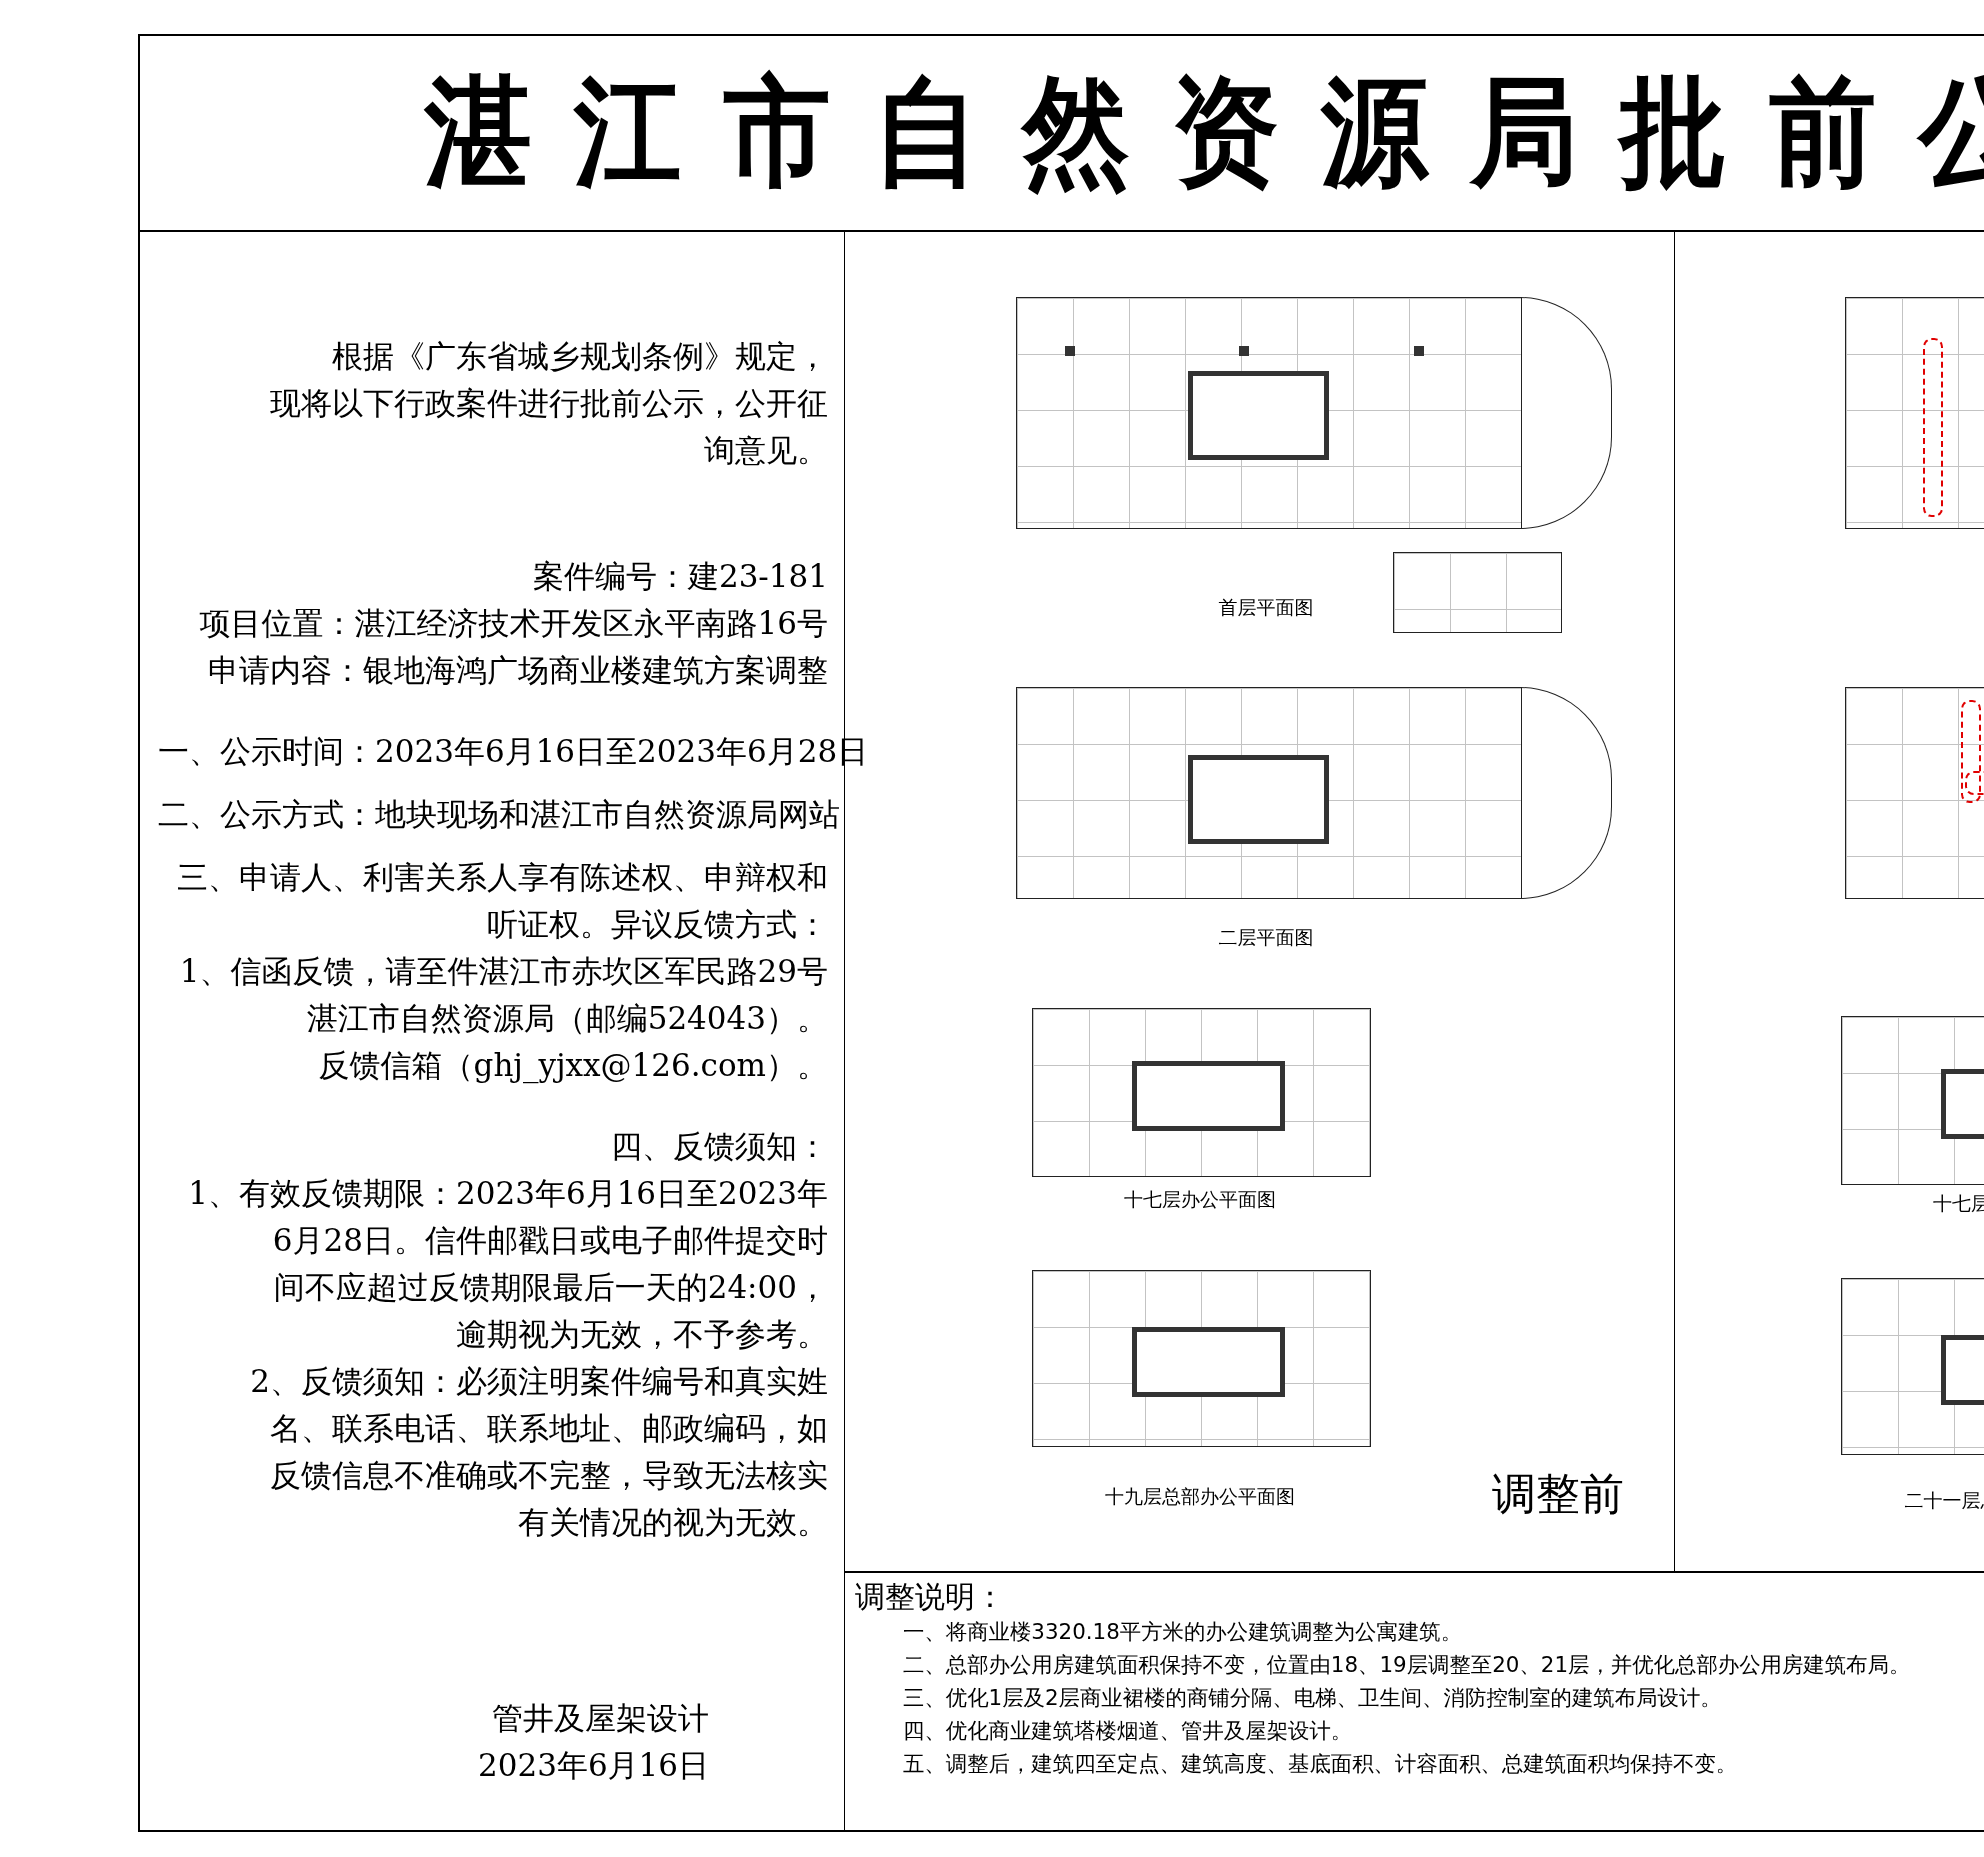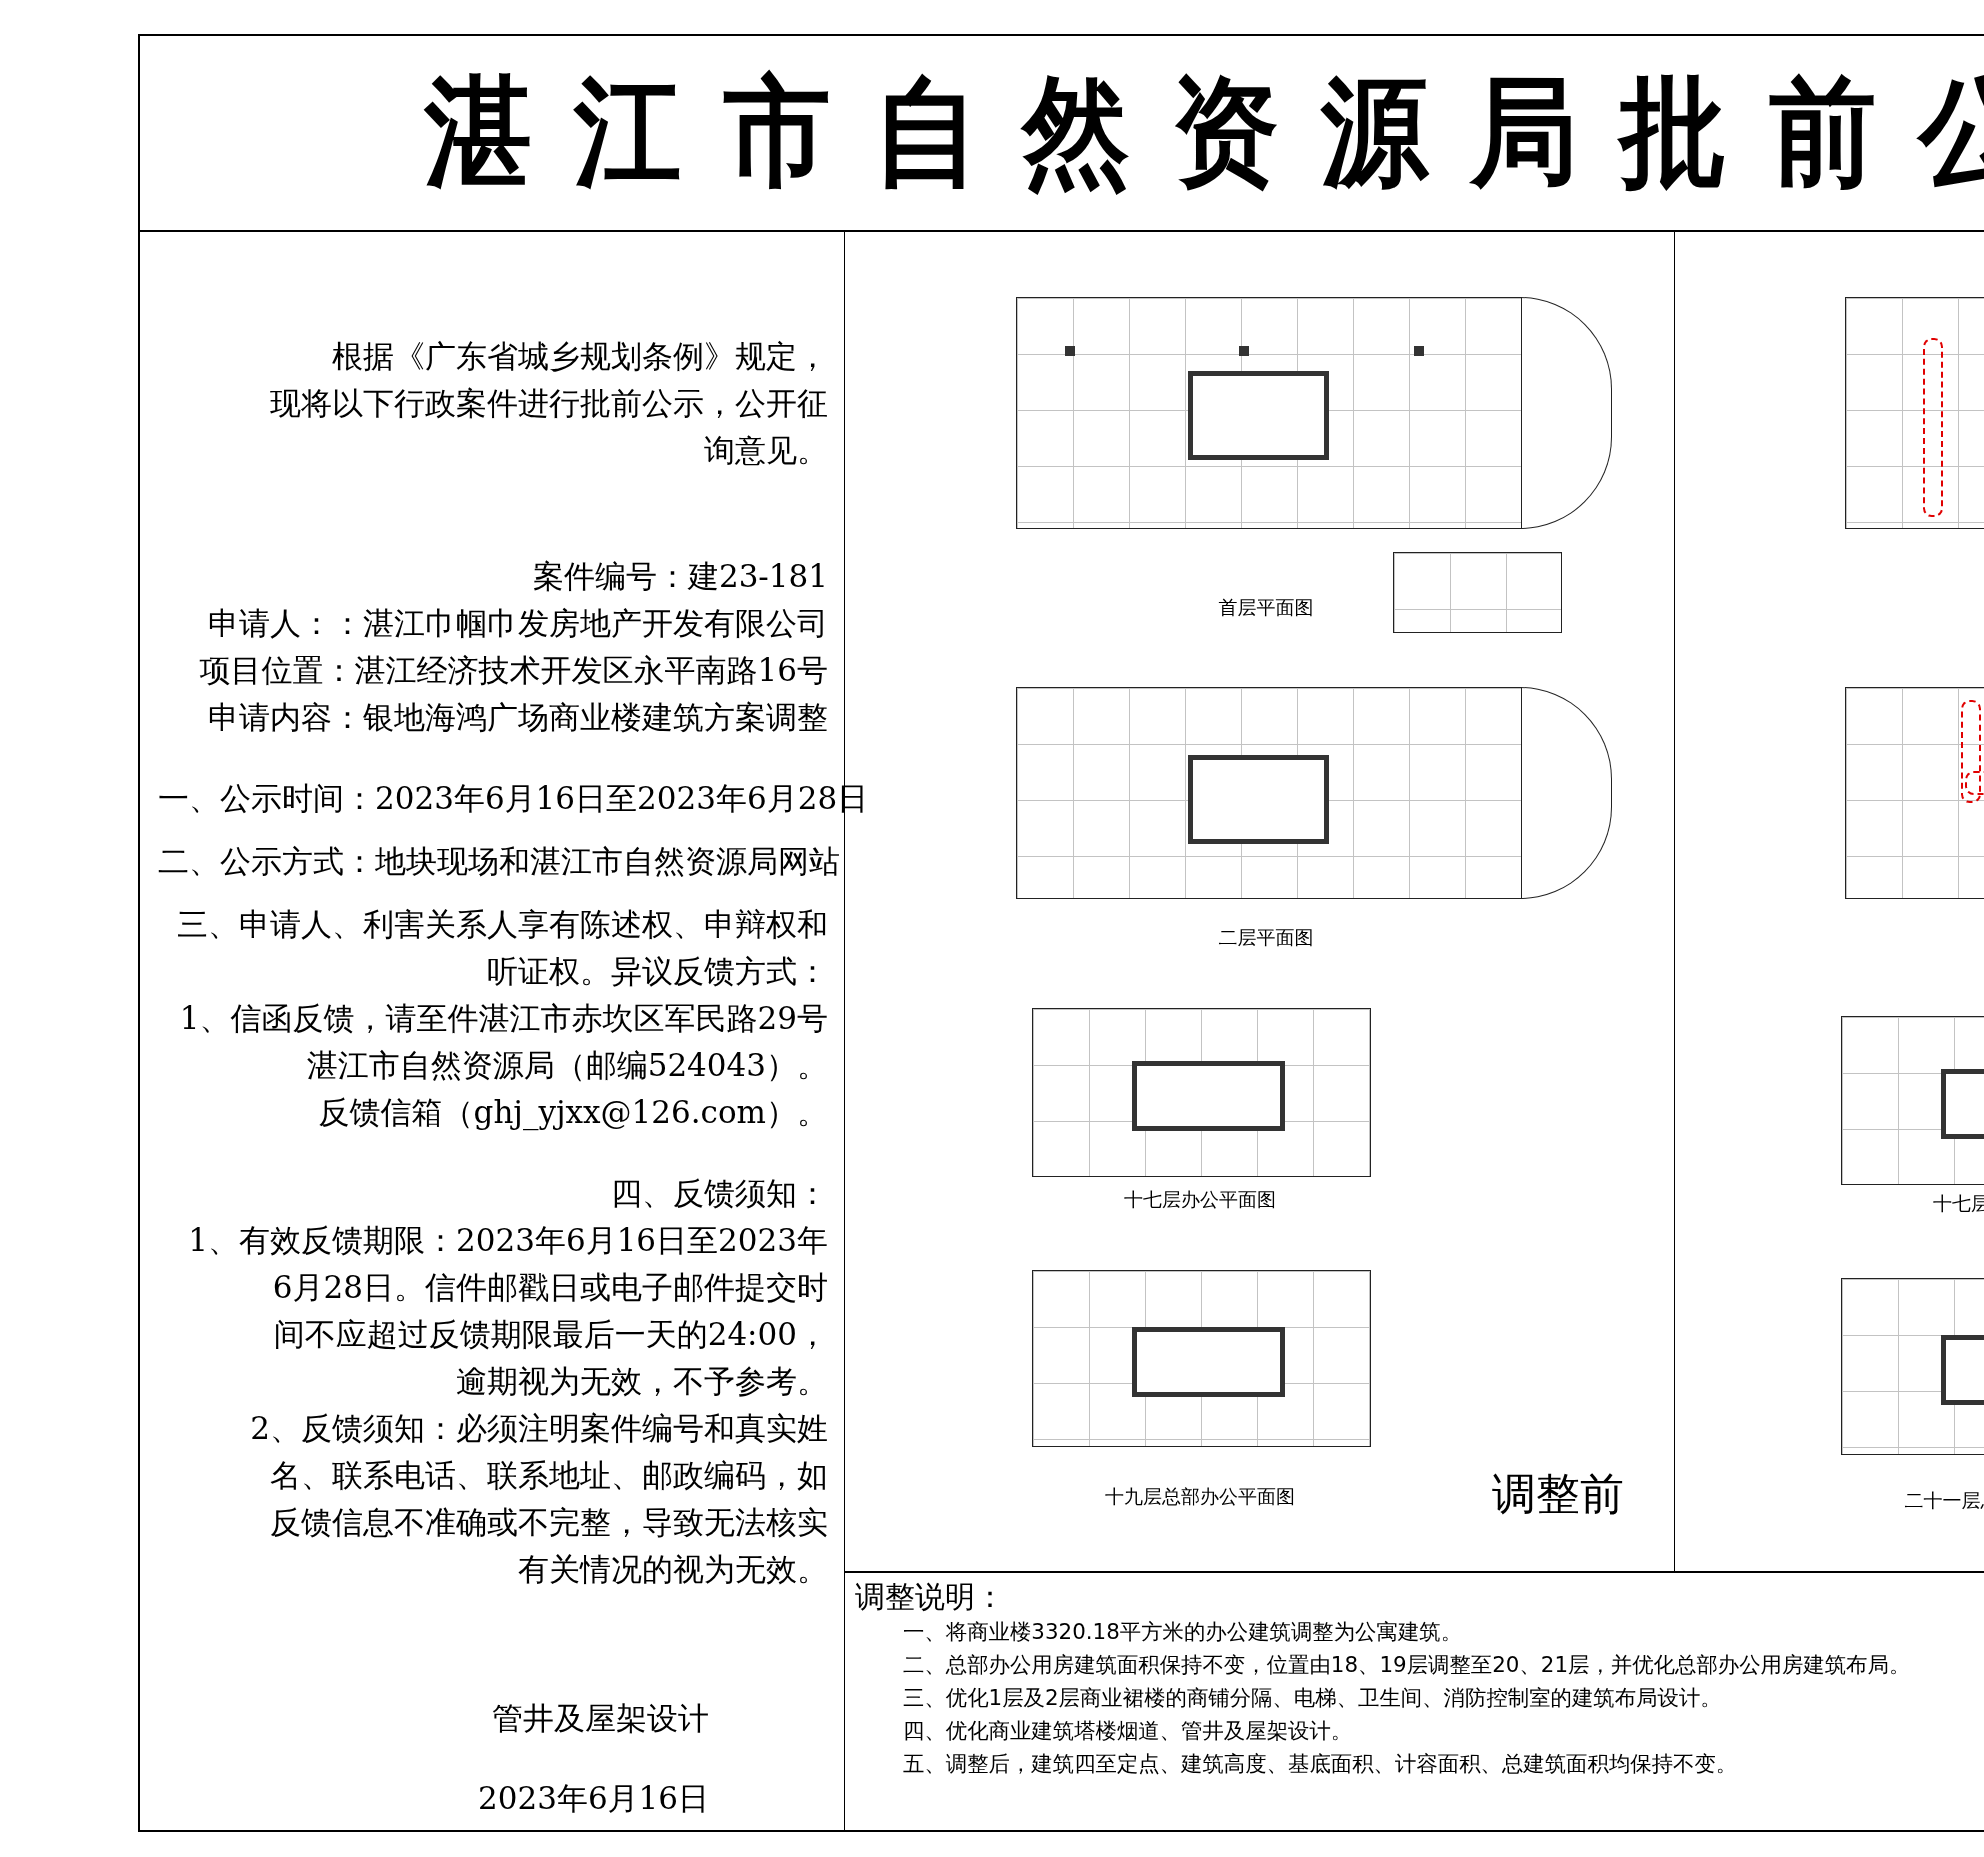--- a/index.html
+++ b/index.html
@@ -12,21 +12,21 @@
   .title{font-family:"DejaVu Sans","Liberation Sans",sans-serif;font-size:119px;font-weight:bold;
          letter-spacing:47px;white-space:nowrap;transform:scaleX(0.9);}
   .left-col{position:absolute;left:0;top:194px;width:705px;bottom:0;border-right:1.6px solid #000;
             box-sizing:border-box;}
   .notice{position:absolute;left:18px;top:0;right:16px;font-size:31px;line-height:47px;}
   .p{white-space:nowrap;text-align:right;}
   .indent1{padding-left:60px;}
   .indent-small{padding-left:12px;}
   .url{padding-left:187px;font-family:"DejaVu Sans Mono","Liberation Mono",monospace;font-size:32px;}
   .signature{position:absolute;left:310px;top:1465px;font-size:31px;line-height:47px;}
-  .signature .date{padding-left:28px;margin-top:33px;}
+  .signature .date{padding-left:28px;}
   .right-area{position:absolute;left:705px;top:194px;right:0;bottom:0;}
   .drawings{position:absolute;left:0;top:0;right:0;height:1341px;border-bottom:2px solid #000;}
   .panel{position:absolute;top:0;bottom:0;}
   .panel.before{left:0;width:829px;border-right:1.6px solid #000;}
   .panel.after{left:829px;right:0;}
   .plan{position:absolute;border:1.2px solid #222;background:#fff;}
   .plan .grid{position:absolute;inset:0;
      background-image:linear-gradient(#555 0.8px,transparent 0.8px),linear-gradient(90deg,#555 0.8px,transparent 0.8px);
      background-size:56px 56px;opacity:.35;}
   .plan .core{position:absolute;border:5.6px solid #333;background:#fff;}
@@ -51,21 +51,20 @@
     <div class="title">湛江市自然资源局批前公示</div>
   </div>
 
   <div class="left-col">
     <div class="notice" style="top:103px;">
       <div class="p indent1">根据《广东省城乡规划条例》规定，</div>
       <div class="p">现将以下行政案件进行批前公示，公开征</div>
       <div class="p indent-small">询意见。</div>
       <div style="height:79px"></div>
       <div class="p">案件编号：建23-181</div>
-      <div class="p">申请人：：湛江巾帼巾发房地产开发有限公司</div>
       <div class="p">项目位置：湛江经济技术开发区永平南路16号</div>
       <div class="p">申请内容：银地海鸿广场商业楼建筑方案调整</div>
       <div style="height:34px"></div>
       <div class="p">一、公示时间：2023年6月16日至2023年6月28日</div>
       <div style="height:16px"></div>
       <div class="p">二、公示方式：地块现场和湛江市自然资源局网站</div>
       <div style="height:16px"></div>
       <div class="p">三、申请人、利害关系人享有陈述权、申辩权和</div>
       <div class="p">听证权。异议反馈方式：</div>
       <div class="p">1、信函反馈，请至件湛江市赤坎区军民路29号</div>

